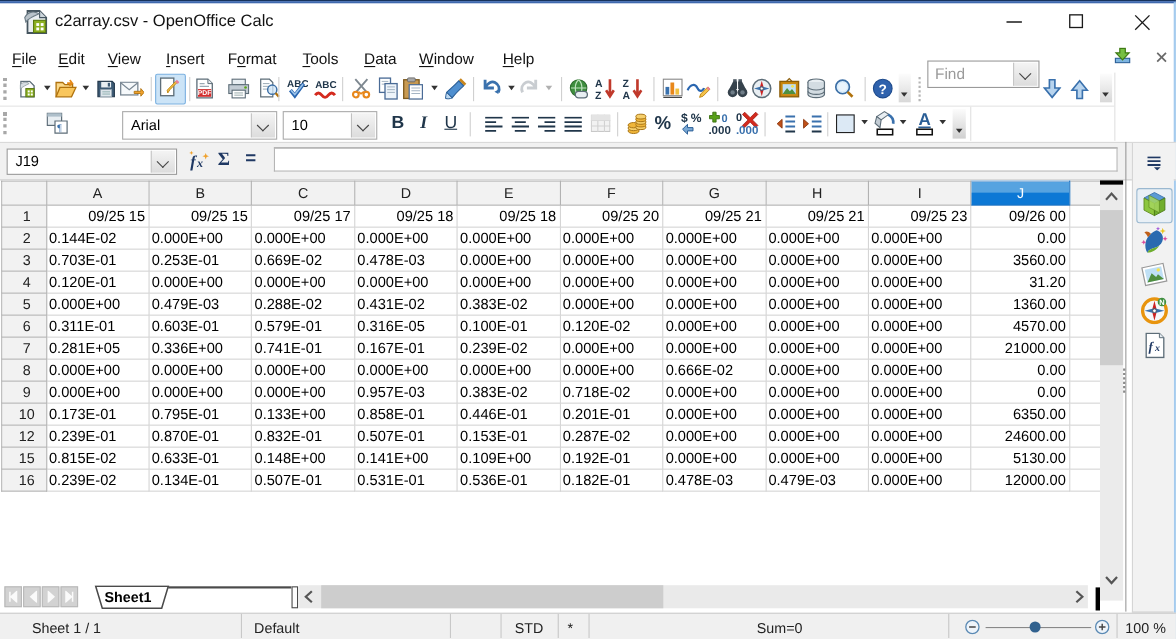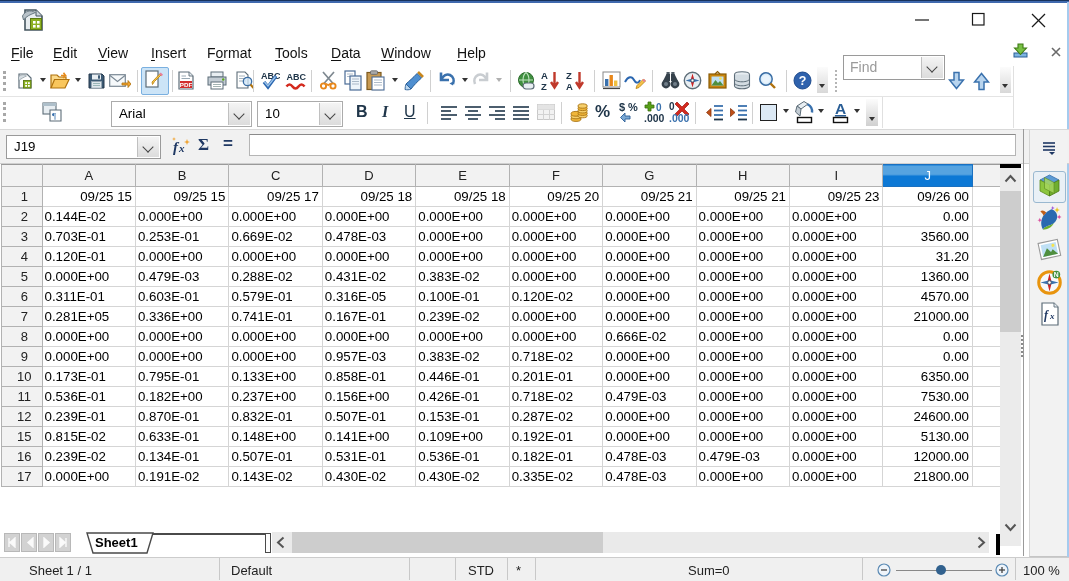--- a/index.html
+++ b/index.html
@@ -52,20 +52,21 @@
   <svg class="abs" style="left:21px;top:9px" width="23" height="23" viewBox="0 0 23 23">
     <path d="M4 1 L15 1 L21 7 L21 21 L4 21 Z" fill="#e8edf0" stroke="#45555f" stroke-width="1.6"></path>
     <path d="M15 1 L15 7 L21 7" fill="#cdd6dc" stroke="#45555f" stroke-width="1"></path>
     <path d="M1.5 7 C4 2,9 0.5,14.5 3.5 C9.5 5.5,5.5 7,2.5 11 Z" fill="#b8c2c9" stroke="#6a7a84" stroke-width="1"></path>
     <rect x="9.5" y="9.5" width="11" height="11" fill="#8cb021" stroke="#5b7a12" stroke-width="1"></rect>
     <rect x="12" y="12" width="2.6" height="2.6" fill="#fff"></rect>
       <rect x="16" y="12" width="2.6" height="2.6" fill="#fff"></rect>
     <rect x="12" y="16" width="2.6" height="2.6" fill="#fff"></rect>
       <rect x="16" y="16" width="2.6" height="2.6" fill="#fff"></rect>
   </svg>
+  <div class="abs" id="title">c2array.csv - OpenOffice Calc</div>
   <svg class="abs" style="left:908px;top:8px" width="145" height="24" viewBox="0 0 145 24">
     <line x1="7" y1="12" x2="21" y2="12" class="wc"></line>
     <rect x="64.5" y="5.5" width="11.5" height="11.5" class="wc"></rect>
     <line x1="124" y1="6" x2="137" y2="19" class="wc"></line>
       <line x1="137" y1="6" x2="124" y2="19" class="wc"></line>
   </svg>
 
   <div class="mi" style="left:11px"><u>F</u>ile</div>
   <div class="mi" style="left:53px"><u>E</u>dit</div>
   <div class="mi" style="left:98px"><u>V</u>iew</div>
@@ -605,34 +606,20 @@
             <td class="c">0.858E-01</td>
             <td class="c">0.446E-01</td>
             <td class="c">0.201E-01</td>
             <td class="c">0.000E+00</td>
             <td class="c">0.000E+00</td>
             <td class="c">0.000E+00</td>
             <td class="c r">6350.00</td>
             <td class="ce"></td>
           </tr>
 <tr style="height:20px">
-            <td class="h rn">11</td>
-            <td class="c">0.536E-01</td>
-            <td class="c">0.182E+00</td>
-            <td class="c">0.237E+00</td>
-            <td class="c">0.156E+00</td>
-            <td class="c">0.426E-01</td>
-            <td class="c">0.718E-02</td>
-            <td class="c">0.479E-03</td>
-            <td class="c">0.000E+00</td>
-            <td class="c">0.000E+00</td>
-            <td class="c r">7530.00</td>
-            <td class="ce"></td>
-          </tr>
-<tr style="height:20px">
             <td class="h rn">12</td>
             <td class="c">0.239E-01</td>
             <td class="c">0.870E-01</td>
             <td class="c">0.832E-01</td>
             <td class="c">0.507E-01</td>
             <td class="c">0.153E-01</td>
             <td class="c">0.287E-02</td>
             <td class="c">0.000E+00</td>
             <td class="c">0.000E+00</td>
             <td class="c">0.000E+00</td>
@@ -658,34 +645,20 @@
             <td class="c">0.239E-02</td>
             <td class="c">0.134E-01</td>
             <td class="c">0.507E-01</td>
             <td class="c">0.531E-01</td>
             <td class="c">0.536E-01</td>
             <td class="c">0.182E-01</td>
             <td class="c">0.478E-03</td>
             <td class="c">0.479E-03</td>
             <td class="c">0.000E+00</td>
             <td class="c r">12000.00</td>
-            <td class="ce"></td>
-          </tr>
-<tr style="height:20px">
-            <td class="h rn">17</td>
-            <td class="c">0.000E+00</td>
-            <td class="c">0.191E-02</td>
-            <td class="c">0.143E-02</td>
-            <td class="c">0.430E-02</td>
-            <td class="c">0.430E-02</td>
-            <td class="c">0.335E-02</td>
-            <td class="c">0.478E-03</td>
-            <td class="c">0.000E+00</td>
-            <td class="c">0.000E+00</td>
-            <td class="c r">21800.00</td>
             <td class="ce"></td>
           </tr>
 </tbody>
       </table>
     </div>
 
   <div class="abs" style="left:1000px;top:164px;width:21px;height:4px;background:#000"></div>
   <div class="abs" style="left:1000px;top:168px;width:21px;height:378px;background:#ebebeb">
     <svg class="abs" style="left:4px;top:6px" width="13" height="9" viewBox="0 0 13 9">
         <path d="M1.5 7.5 L6.5 2 L11.5 7.5" fill="none" stroke="#555" stroke-width="2"></path>

